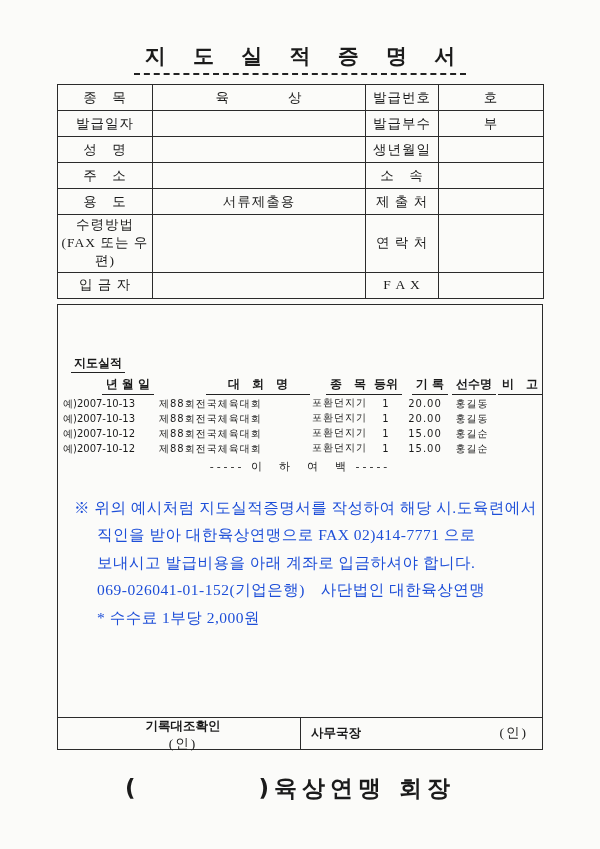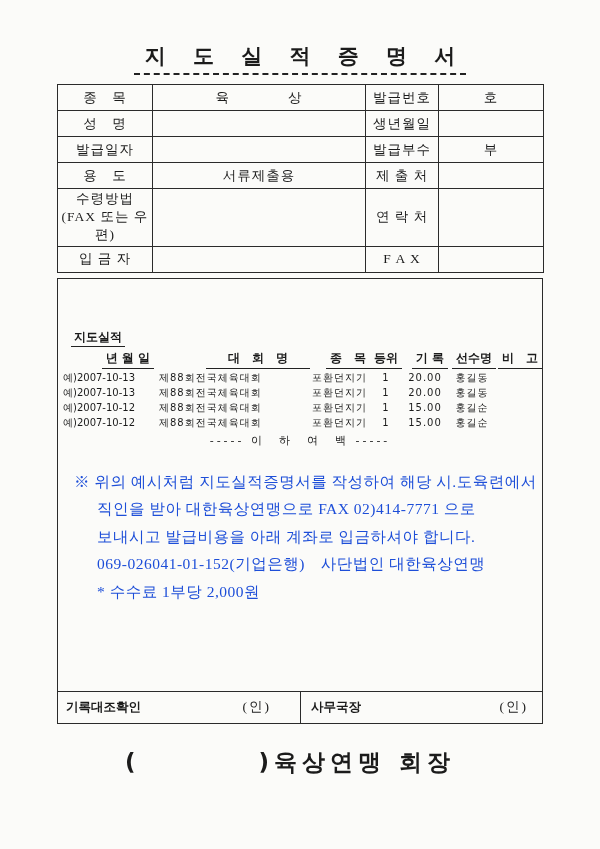--- a/index.html
+++ b/index.html
@@ -60,39 +60,39 @@
   .col-item   { width:60px; }
   .col-rank   { width:32px; }
   .col-record { width:46px; }
   .col-athlete{ width:48px; }
   .col-note   { width:46px; }
 
   .rec-row { display:flex; padding-left:4px; margin-top:3px;
              font-family:"DejaVu Sans", sans-serif; font-size:10px; line-height:12px; }
   .rec-row .col-date { padding-left:1px; }
   .rec-row .col-event { padding-left:5px; letter-spacing:1px; }
-  .rec-row .col-item { text-align:left; padding-left:2px; letter-spacing:1px; }
+  .rec-row .col-item { text-align:left; padding-left:2px; letter-spacing:1px;font-family:Liberation Mono, monospace; }
   .rec-row .col-rank, .rec-row .col-record, .rec-row .col-athlete { text-align:center; letter-spacing:1px; }
 
   .filler { text-align:center; margin-top:4px;
             font-family:"DejaVu Sans", sans-serif; font-size:11px; letter-spacing:3px; }
 
   
   .notes { margin-top:20px; color:#1d4ed8; font-size:15.5px; line-height:27.5px; letter-spacing:0.5px; }
   .note-line { padding-left:39px; }
   .note-line.first { padding-left:16px; }
 
   
   .rec-footer {
     position:absolute; left:0; right:0; bottom:0; height:32px;
     border-top:1.5px solid #2b2b2b;
     display:flex; font-family:"DejaVu Sans", sans-serif; font-size:12.5px; font-weight:bold;
   }
   .rf-cell { display:flex; justify-content:space-between; align-items:center; }
-  .rf-left  { width:243px; border-right:1.5px solid #2b2b2b; padding:0 29px 0 8px; }
+  .rf-left  { width:243px; border-right:1.5px solid #2b2b2b; padding:0 0 0 8px;flex-direction:column; }
   .rf-right { flex:1; padding:0 14px 0 10px; }
   .rf-seal { font-weight:normal; font-family:"Liberation Serif", serif; font-size:13.5px; letter-spacing:2px; }
 
   
   .signature {
     margin-top:23px; padding-left:125px;
     display:flex; align-items:baseline;
     font-family:"DejaVu Sans", sans-serif; font-weight:bold;
     font-size:23px; letter-spacing:5px;
   }
@@ -115,30 +115,36 @@
         <col style="width:105px">
       </colgroup>
     <tbody>
         <tr>
       <td>종　목</td>
       <td>육　　　　상</td>
       <td>발급번호</td>
       <td>호</td>
     </tr>
     <tr>
-      <td>성　명</td>
-      <td></td>
-      <td>생년월일</td>
-      <td></td>
-    </tr>
-    <tr>
       <td>발급일자</td>
       <td></td>
       <td>발급부수</td>
       <td>부</td>
+    </tr>
+    <tr>
+      <td>성　명</td>
+      <td></td>
+      <td>생년월일</td>
+      <td></td>
+    </tr>
+    <tr>
+      <td>주　소</td>
+      <td></td>
+      <td>소　속</td>
+      <td></td>
     </tr>
     <tr>
       <td>용　도</td>
       <td class="val-left">서류제출용</td>
       <td>제 출 처</td>
       <td></td>
     </tr>
     <tr class="tall">
       <td class="ws-pre">수령방법
 (FAX 또는 우편)</td>

